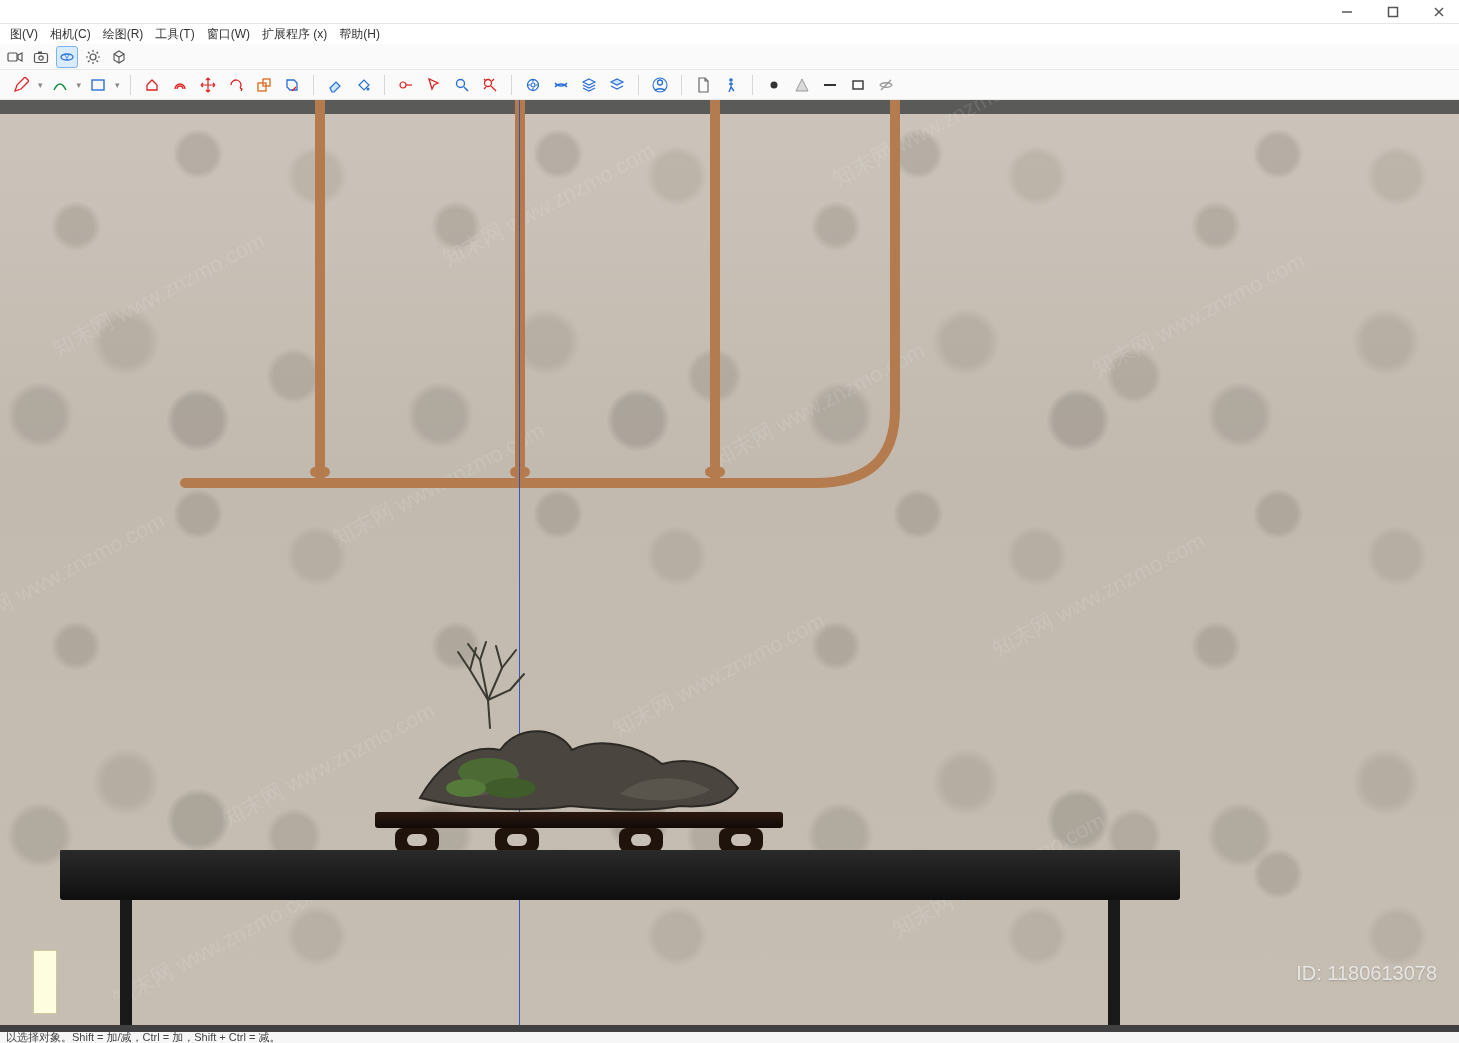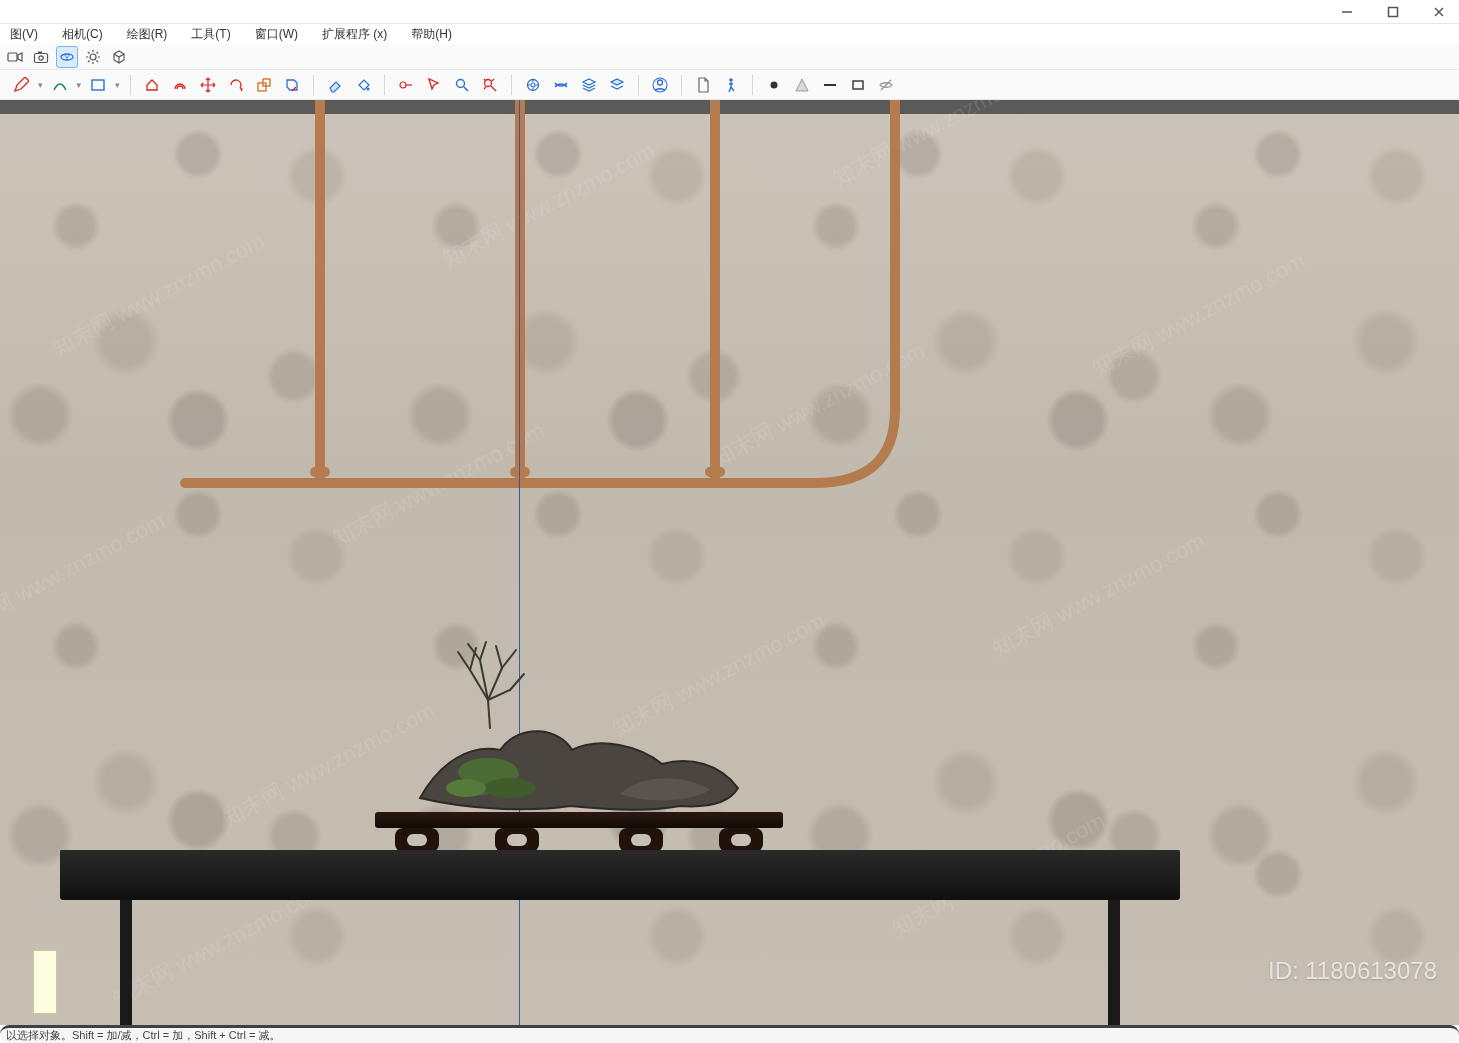--- a/index.html
+++ b/index.html
@@ -4,21 +4,21 @@
 <style>
   * { box-sizing: border-box; margin: 0; padding: 0; }
   html, body { width: 1459px; height: 1043px; font-family: "Microsoft YaHei", Arial, sans-serif; font-size: 12px; background:#fff; overflow:hidden; }
 
   
   .titlebar { height: 24px; background:#fff; border-bottom:1px solid #e6e6e6; display:flex; justify-content:flex-end; align-items:center; padding-right:6px; gap:18px; }
   .win-btn { width:28px; height:20px; display:flex; align-items:center; justify-content:center; color:#555; }
   .win-btn svg { width:12px; height:12px; }
 
   
-  .menubar { height: 20px; background:#fff; display:flex; align-items:center; gap:12px; padding-left:4px; color:#333;text-align:right; }
+  .menubar { height: 20px; background:#fff; display:flex; align-items:center; gap:0; padding-left:4px; color:#333;text-align:right; }
   .menubar .menu-item { padding:2px 6px; cursor:default; white-space:nowrap; }
 
   
   .toolbar-row { display:flex; align-items:center; padding:2px 4px; gap:4px; border-bottom:1px solid #e8e8e8; background:#fafafa; }
   .toolbar-row.row1 { height:26px; }
   .tb-btn { width:22px; height:22px; display:flex; align-items:center; justify-content:center; border-radius:3px; }
   .tb-btn.active { background:#d9ecff; border:1px solid #7fb4ea; }
   .tb-btn svg { width:16px; height:16px; }
 
   
@@ -78,24 +78,24 @@
   .rock svg { width:100%; height:100%; }
   .plant { position:absolute; left:370px; top:-120px; width:120px; height:90px; }
   .plant svg { width:100%; height:100%; }
 
   
   .obj-highlight { position:absolute; left:33px; top:850px; width:24px; height:64px; background:#fffde0; border:1px solid #ccc89e; }
 
   
   .brand-wm { position:absolute; right:22px; bottom:40px; text-align:right; pointer-events:none; }
   .brand-wm .zh { font-size:44px; color:rgba(255,255,255,.65); font-weight:500; letter-spacing:4px; text-shadow:0 1px 2px rgba(0,0,0,.2); }
-  .brand-wm .id { font-size:24px; color:rgba(255,255,255,.7); margin-top:4px; text-shadow:0 1px 2px rgba(0,0,0,.2); }
-
-  
-  .statusbar { height:18px; background:#f6f6f6; border-top:3px solid #404040; display:flex; align-items:center; padding:0 6px; font-size:11px; color:#444;border-radius:9px; }
+  .brand-wm .id { font-size:20px; color:rgba(255,255,255,.7); margin-top:4px; text-shadow:0 1px 2px rgba(0,0,0,.2); }
+
+  
+  .statusbar { height:18px; background:#f6f6f6; border-top:7px solid #404040; display:flex; align-items:center; padding:0 6px; font-size:11px; color:#444; }
 </style>
 </head>
 <body>
 
 <div class="titlebar">
   <div class="win-btn">
     <svg viewBox="0 0 12 12">
         <line x1="1" y1="6" x2="11" y2="6" stroke="#555" stroke-width="1.5"></line>
       </svg>
   </div>

